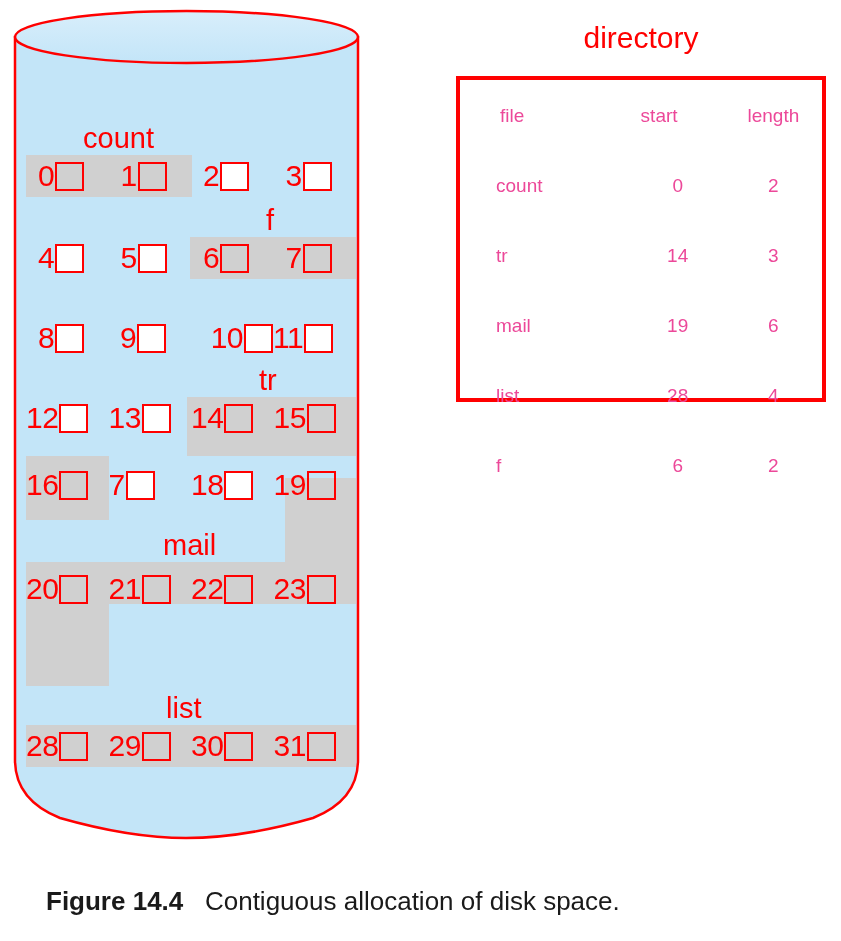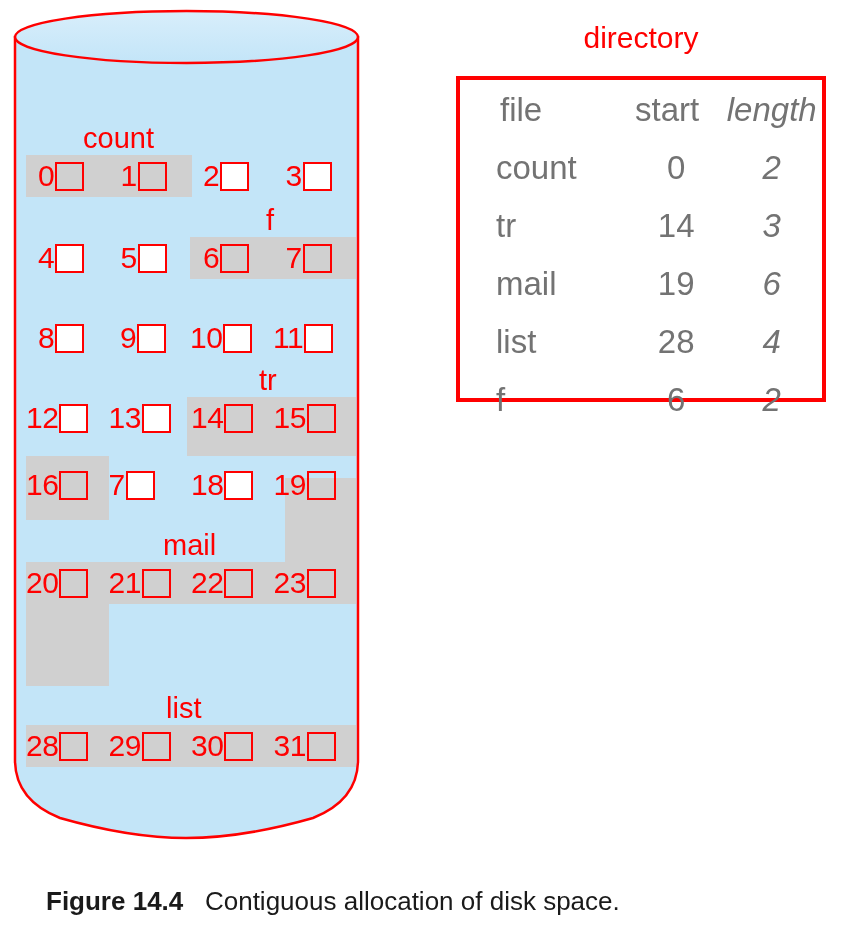--- a/index.html
+++ b/index.html
@@ -119,32 +119,32 @@
     background: #ffffff;
   }
   #directory-table {
     position: absolute;
     left: 0; top: 0;
     width: 100%;
     border-collapse: collapse;
   }
   #directory-table th,
   #directory-table td {
-    color: #737373;
-    font-size: 33px;
+    color: #ec4899;
+    font-size: 19px;
     line-height: 29px;
     font-weight: normal;
     font-family: "Liberation Sans", sans-serif;
-    padding: 4px;
+    padding: 10px;
     height: 50px;
     vertical-align: middle;
   }
   .col-file   { width: 175px; text-align: left;  padding-left: 36px !important; }
   .col-start  { width: 100px; text-align: center; }
-  .col-length { width: 95px;  text-align: center; font-style: italic; }
+  .col-length { width: 95px;  text-align: center; }
   thead .col-file { padding-left: 40px !important; }
   thead tr th { height: 62px; }
   thead .col-start { text-align: left; }
 
   
   #figure-caption {
     position: absolute;
     left: 46px;
     top: 886px;
     width: 760px;
@@ -253,21 +253,21 @@
 
     <div class="grid-row row-tight" style="top:317px;">
       <div class="cell" style="width:82px;">
         <span class="cell-num" style="margin-left:12px;">8</span>
         <span class="cell-box" style="background:#ffffff;"></span>
       </div>
       <div class="cell" style="width:82px;">
         <span class="cell-num" style="margin-left:12px;">9</span>
         <span class="cell-box" style="background:#ffffff;"></span>
       </div>
-      <div class="cell" style="width:83px;">
+      <div class="cell" style="width:83px;justify-content:flex-end;">
         <span class="cell-num">10</span>
         <span class="cell-box" style="background:#ffffff;"></span>
       </div>
       <div class="cell" style="width:83px;">
         <span class="cell-num">11</span>
         <span class="cell-box" style="background:#ffffff;"></span>
       </div>
     </div>
 
     <div class="grid-row row-tight" style="top:397px;">
@@ -301,21 +301,21 @@
       <div class="cell">
         <span class="cell-num">18</span>
         <span class="cell-box" style="background:#ffffff;"></span>
       </div>
       <div class="cell">
         <span class="cell-num">19</span>
         <span class="cell-box"></span>
       </div>
     </div>
 
-    <div class="grid-row row-tight" style="top:562px;">
+    <div class="grid-row row-tight" style="top:562px;align-items:flex-end;">
       <div class="cell">
         <span class="cell-num">20</span>
         <span class="cell-box"></span>
       </div>
       <div class="cell">
         <span class="cell-num">21</span>
         <span class="cell-box"></span>
       </div>
       <div class="cell">
         <span class="cell-num">22</span>

